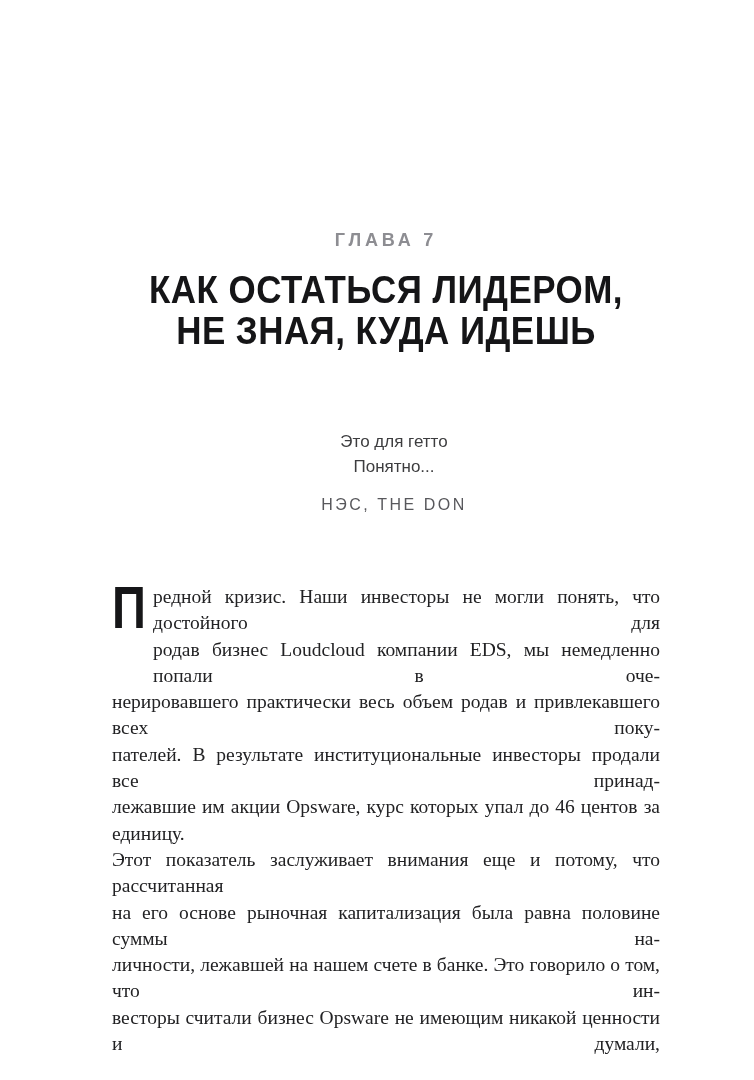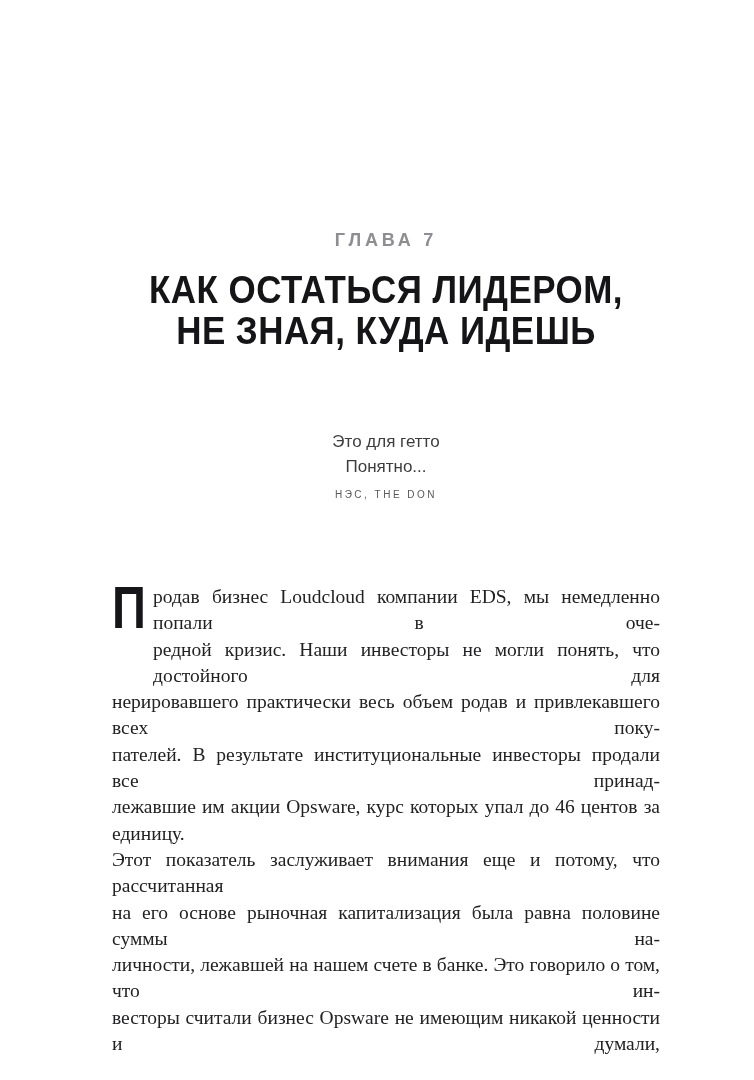--- a/index.html
+++ b/index.html
@@ -47,32 +47,32 @@
     font-size: 38px;
     line-height: 41px;
     color: #151517;
     letter-spacing: 0.5px;
     transform: scaleX(0.92);
     transform-origin: 50% 0;
   }
   .epigraph {
     position: absolute;
     top: 429px;
-    left: 0;
+    left: 8px;
     width: 100%;
     text-align: center;
     font-family: "Liberation Sans", sans-serif;
     font-weight: 300;
     font-size: 17px;
     line-height: 25px;
     color: #3d3d3f;
   }
   .epigraph-attribution {
-    margin-top: 3px;
-    font-size: 10px;
+    margin-top: 13px;
+    font-size: 16px;
     letter-spacing: 2.5px;
     color: #58585c;
   }
   .body-lines {
     position: absolute;
     top: 584px;
     left: 0;
     width: 548px;
     font-family: "Liberation Serif", serif;
     font-size: 19.5px;
@@ -115,22 +115,22 @@
 
     <div class="epigraph">
       <div class="epigraph-line">Это для гетто</div>
       <div class="epigraph-line">Понятно...</div>
       <div class="epigraph-attribution">НЭС, THE DON</div>
     </div>
 
     <div class="body-lines">
       <span class="drop-cap">П</span>
 
-    <div class="body-line">родав бизнес Loudcloud компании EDS, мы немедленно попали в оче-</div>
-        <div class="body-line">редной кризис. Наши инвесторы не могли понять, что достойного для</div>
+    <div class="body-line">редной кризис. Наши инвесторы не могли понять, что достойного для</div>
+        <div class="body-line">родав бизнес Loudcloud компании EDS, мы немедленно попали в оче-</div>
         <div class="body-line">нерировавшего практически весь объем родав и привлекавшего всех поку-</div>
         <div class="body-line">пателей. В результате институциональные инвесторы продали все принад-</div>
         <div class="body-line">лежавшие им акции Opsware, курс которых упал до 46 центов за единицу.</div>
         <div class="body-line">Этот показатель заслуживает внимания еще и потому, что рассчитанная</div>
         <div class="body-line">на его основе рыночная капитализация была равна половине суммы на-</div>
         <div class="body-line">личности, лежавшей на нашем счете в банке. Это говорило о том, что ин-</div>
         <div class="body-line">весторы считали бизнес Opsware не имеющим никакой ценности и думали,</div>
       </div>
 
   </div>

